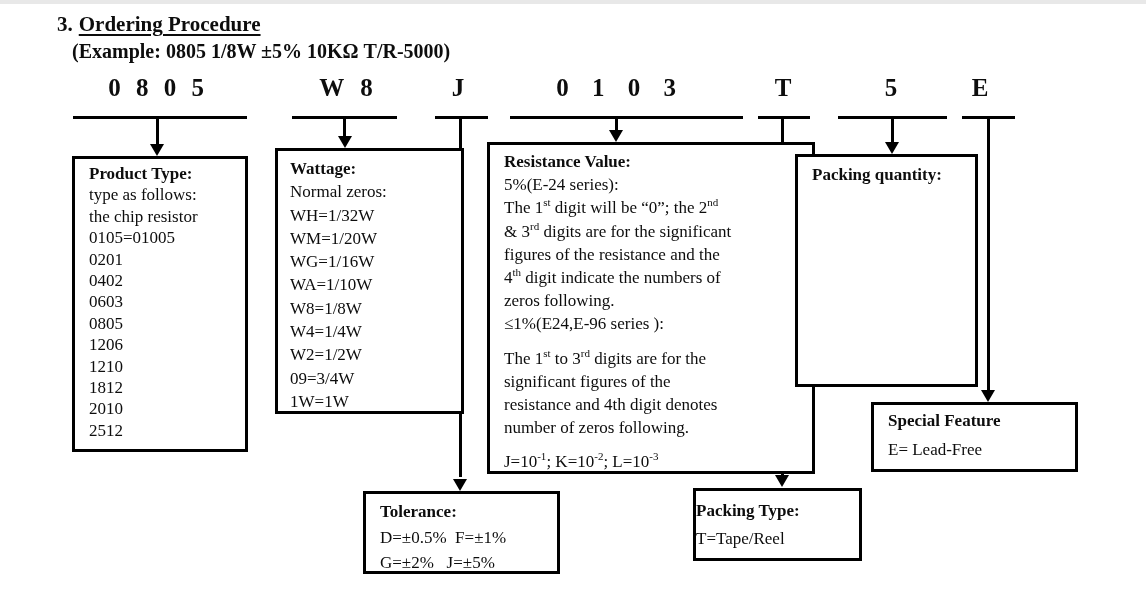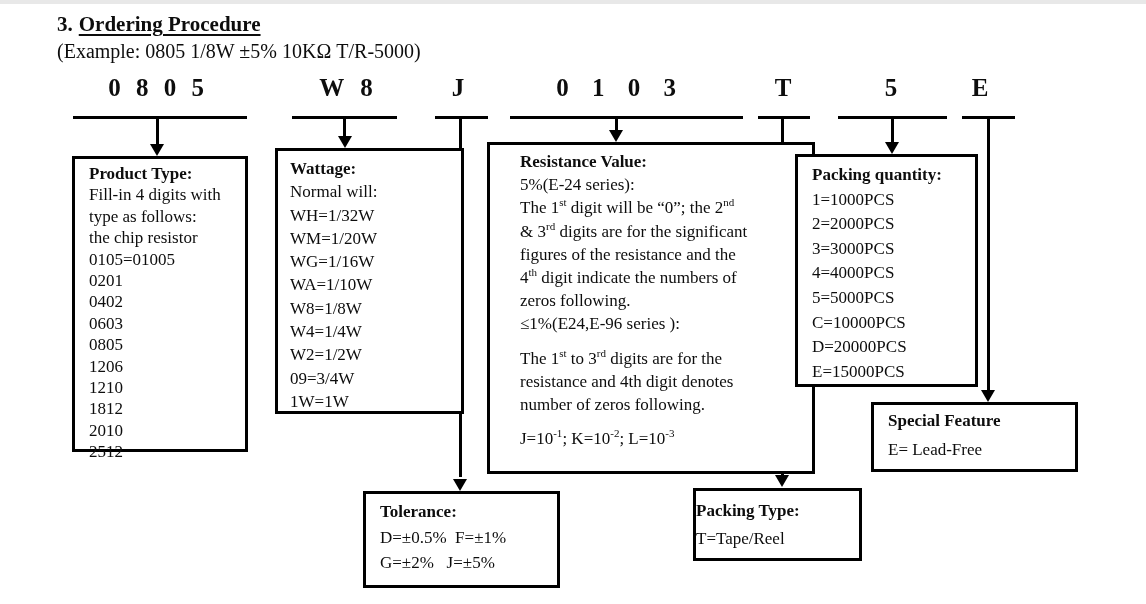--- a/index.html
+++ b/index.html
@@ -7,21 +7,21 @@
     position:relative; width:1146px; height:604px; margin:4px auto;
     background:#ffffff; color:#0d0d0d;
     font-family:"Liberation Serif", "DejaVu Serif", serif;
     overflow:hidden;
   }
   .abs { position:absolute; }
 
   
   .title { left:57px; top:8px; font-size:21px; font-weight:bold; white-space:pre; }
   .title .u { text-decoration:underline; text-decoration-thickness:2px; text-underline-offset:3px; margin-left:6px; }
-  .example { left:57px; top:36px; font-size:20px; font-weight:normal; white-space:pre; }
+  .example { left:72px; top:36px; font-size:20px; font-weight:bold; white-space:pre; }
 
   
   .code { top:70px; font-size:25px; font-weight:bold; transform:translateX(-50%); white-space:pre; }
   .c1 { left:156px; word-spacing:9px; }
   .c2 { left:346px; word-spacing:10px; }
   .c3 { left:458px; }
   .c4 { left:616px; word-spacing:17px; }
   .c5 { left:783px; }
   .c6 { left:891px; }
   .c7 { left:980px; }
@@ -58,24 +58,24 @@
 
   
   .box { border:3px solid #000; box-sizing:border-box; background:#fff; font-size:17px; }
   .box .btitle { font-weight:bold; white-space:pre; }
   .box .line { white-space:pre; }
   .box .line.gap { height:11px; }
   sup { font-size:11px; line-height:0; }
 
   .b-product    { left:72px;  top:152px; width:176px; height:296px; line-height:21.4px; padding:4px 6px 0 14px; }
   .b-wattage    { left:275px; top:144px; width:189px; height:266px; line-height:23.3px; padding:6px 6px 0 12px; }
-  .b-resistance { left:487px; top:138px; width:328px; height:332px; line-height:23.2px; padding:5px 8px 0 30px; }
+  .b-resistance { left:487px; top:138px; width:328px; height:332px; line-height:23.2px; padding:5px 8px 0 14px; }
   .b-packqty    { left:795px; top:150px; width:183px; height:233px; line-height:24.6px; padding:6px 6px 0 14px; }
   .b-special    { left:871px; top:398px; width:207px; height:70px;  line-height:29px;   padding:1px 6px 0 14px; }
-  .b-tolerance  { left:363px; top:487px; width:197px; height:97px;  line-height:25.5px; padding:5px 6px 0 14px; }
+  .b-tolerance  { left:363px; top:487px; width:197px; height:83px;  line-height:25.5px; padding:5px 6px 0 14px; }
   .b-packtype   { left:693px; top:484px; width:169px; height:73px;  line-height:28px;   padding:6px 6px 0 0; }
 </style>
 </head>
 <body>
 
 <div class="page">
 
   <div class="abs title"><span>3.</span><span class="u">Ordering Procedure</span></div>
   <div class="abs example">(Example: 0805 1/8W ±5% 10KΩ T/R-5000)</div>
 
@@ -107,40 +107,39 @@
   <div class="abs arrow a2"></div>
   <div class="abs arrow a3"></div>
   <div class="abs arrow a4"></div>
   <div class="abs arrow a5"></div>
   <div class="abs arrow a6"></div>
   <div class="abs arrow a7"></div>
 
   <div class="abs box b-product">
     <div class="btitle">Product Type:</div>
     <div>
-        <div class="line">Fill-in 4 digits with</div>
         <div class="line">type as follows:</div>
         <div class="line">the chip resistor</div>
         <div class="line">0105=01005</div>
         <div class="line">0201</div>
         <div class="line">0402</div>
         <div class="line">0603</div>
         <div class="line">0805</div>
         <div class="line">1206</div>
         <div class="line">1210</div>
         <div class="line">1812</div>
         <div class="line">2010</div>
         <div class="line">2512</div>
       </div>
   </div>
 
   <div class="abs box b-wattage">
     <div class="btitle">Wattage:</div>
     <div>
-        <div class="line">Normal will:</div>
+        <div class="line">Normal zeros:</div>
         <div class="line">WH=1/32W</div>
         <div class="line">WM=1/20W</div>
         <div class="line">WG=1/16W</div>
         <div class="line">WA=1/10W</div>
         <div class="line">W8=1/8W</div>
         <div class="line">W4=1/4W</div>
         <div class="line">W2=1/2W</div>
         <div class="line">09=3/4W</div>
         <div class="line">1W=1W</div>
       </div>
@@ -151,39 +150,30 @@
     <div>
         <div class="line">5%(E-24 series):</div>
         <div class="line"><span>The 1</span><sup>st</sup><span> digit will be “0”; the 2</span><sup>nd</sup></div>
         <div class="line"><span>&amp; 3</span><sup>rd</sup><span> digits are for the significant</span></div>
         <div class="line">figures of the resistance and the</div>
         <div class="line"><span>4</span><sup>th</sup><span> digit indicate the numbers of</span></div>
         <div class="line">zeros following.</div>
         <div class="line">≤1%(E24,E-96 series ):</div>
         <div class="line gap"></div>
         <div class="line"><span>The 1</span><sup>st</sup><span> to 3</span><sup>rd</sup><span> digits are for the</span></div>
+        <div class="line">significant figures of the</div>
         <div class="line">resistance and 4th digit denotes</div>
         <div class="line">number of zeros following.</div>
         <div class="line gap"></div>
         <div class="line"><span>J=10</span><sup>-1</sup><span>; K=10</span><sup>-2</sup><span>; L=10</span><sup>-3</sup></div>
       </div>
   </div>
 
   <div class="abs box b-packqty">
     <div class="btitle">Packing quantity:</div>
-    <div>
-        <div class="line">1=1000PCS</div>
-        <div class="line">2=2000PCS</div>
-        <div class="line">3=3000PCS</div>
-        <div class="line">4=4000PCS</div>
-        <div class="line">5=5000PCS</div>
-        <div class="line">C=10000PCS</div>
-        <div class="line">D=20000PCS</div>
-        <div class="line">E=15000PCS</div>
-      </div>
   </div>
 
   <div class="abs box b-special">
     <div class="btitle">Special Feature</div>
     <div>
         <div class="line">E= Lead-Free</div>
       </div>
   </div>
 
   <div class="abs box b-tolerance">

